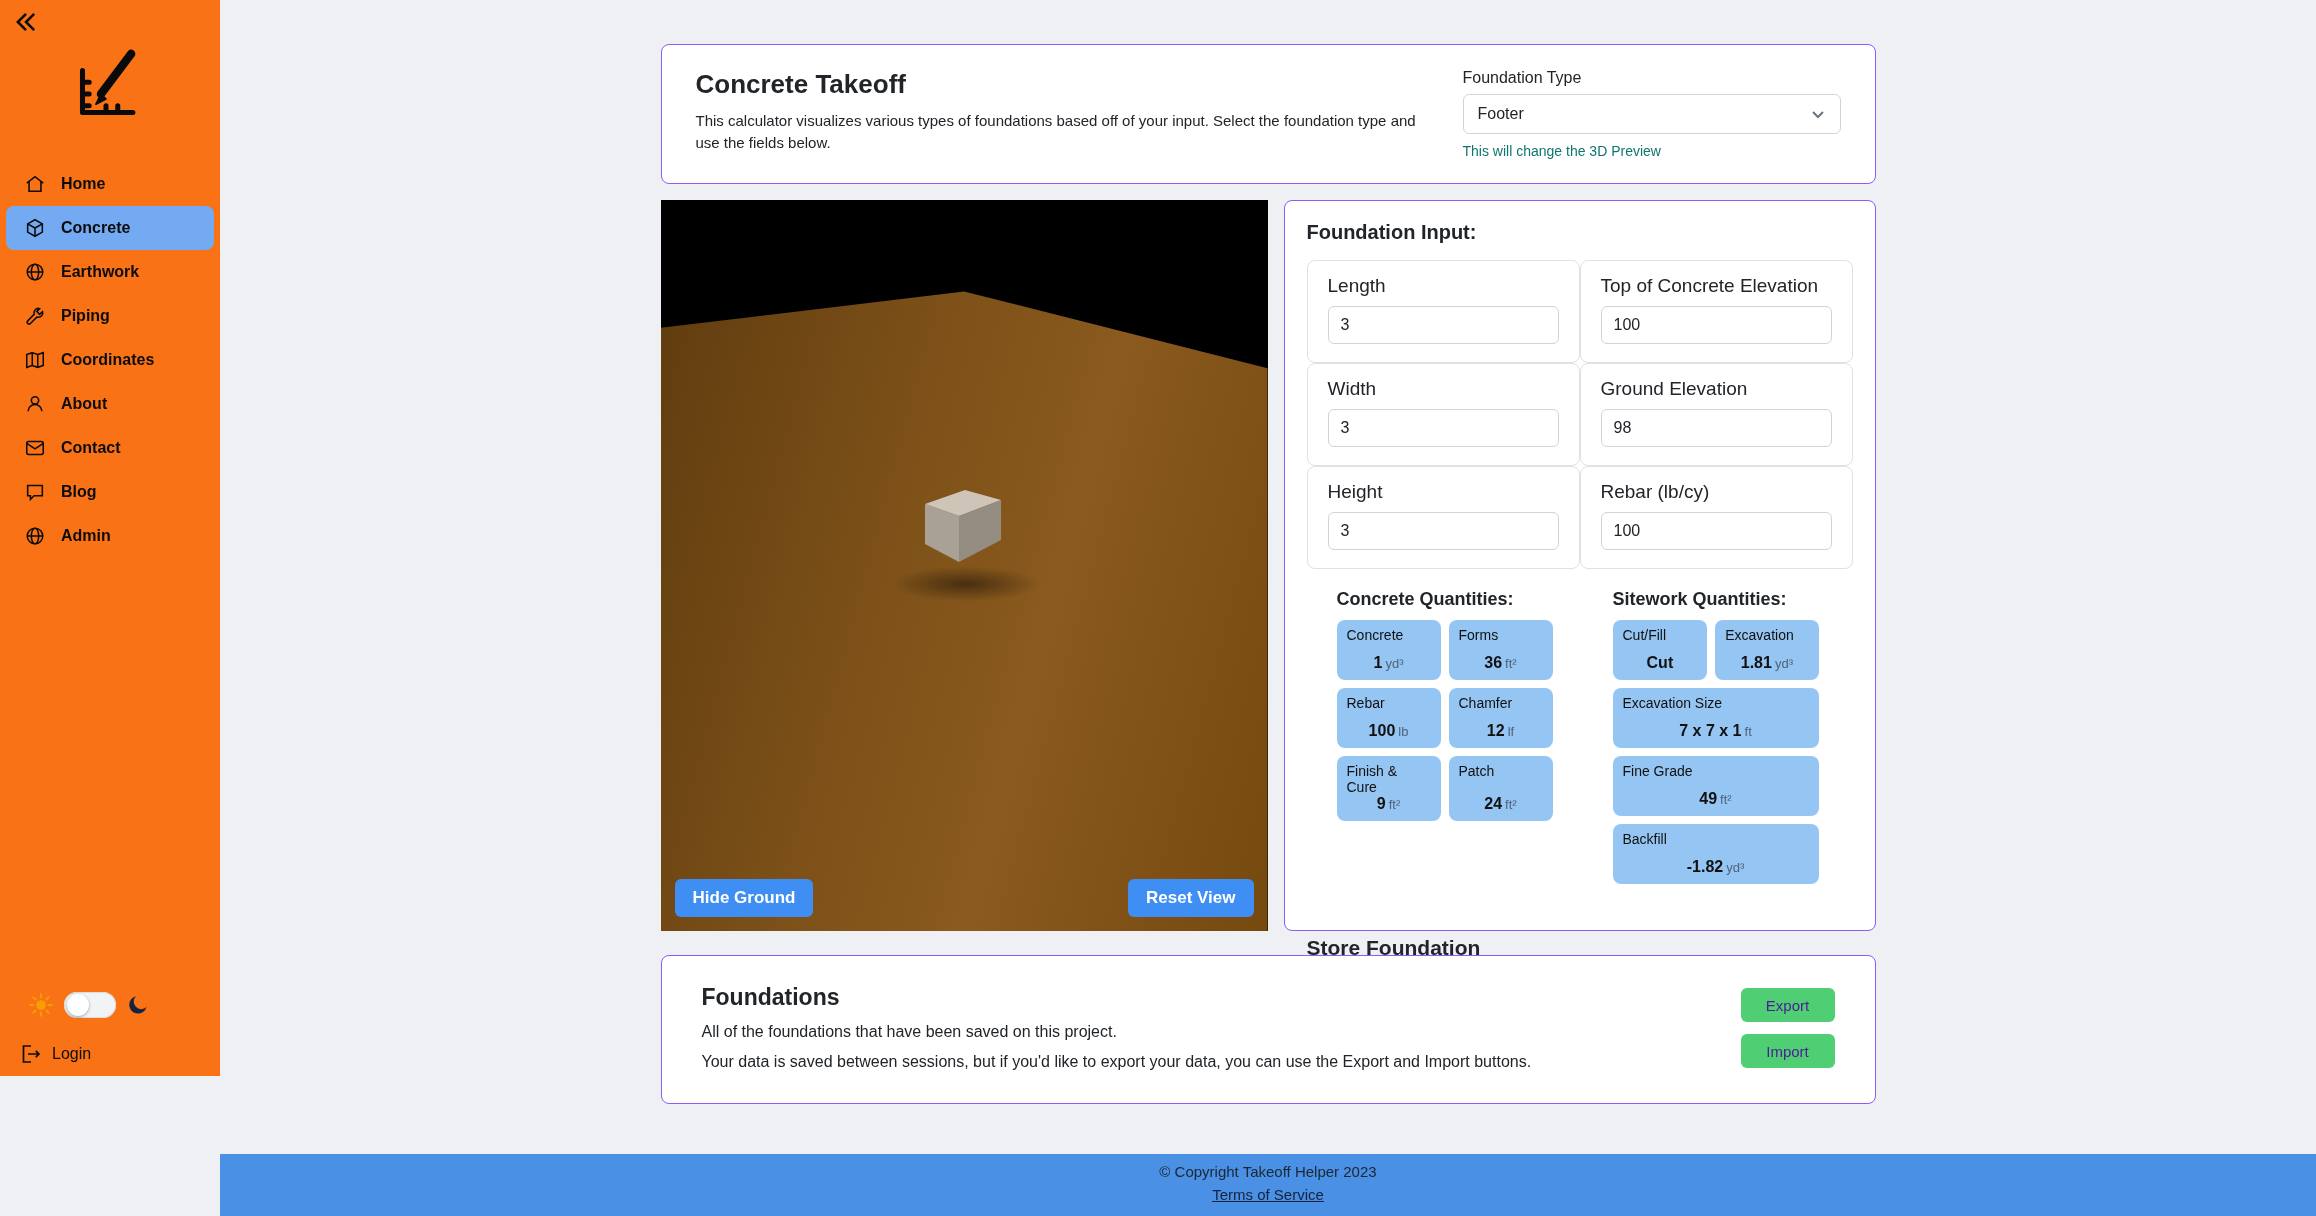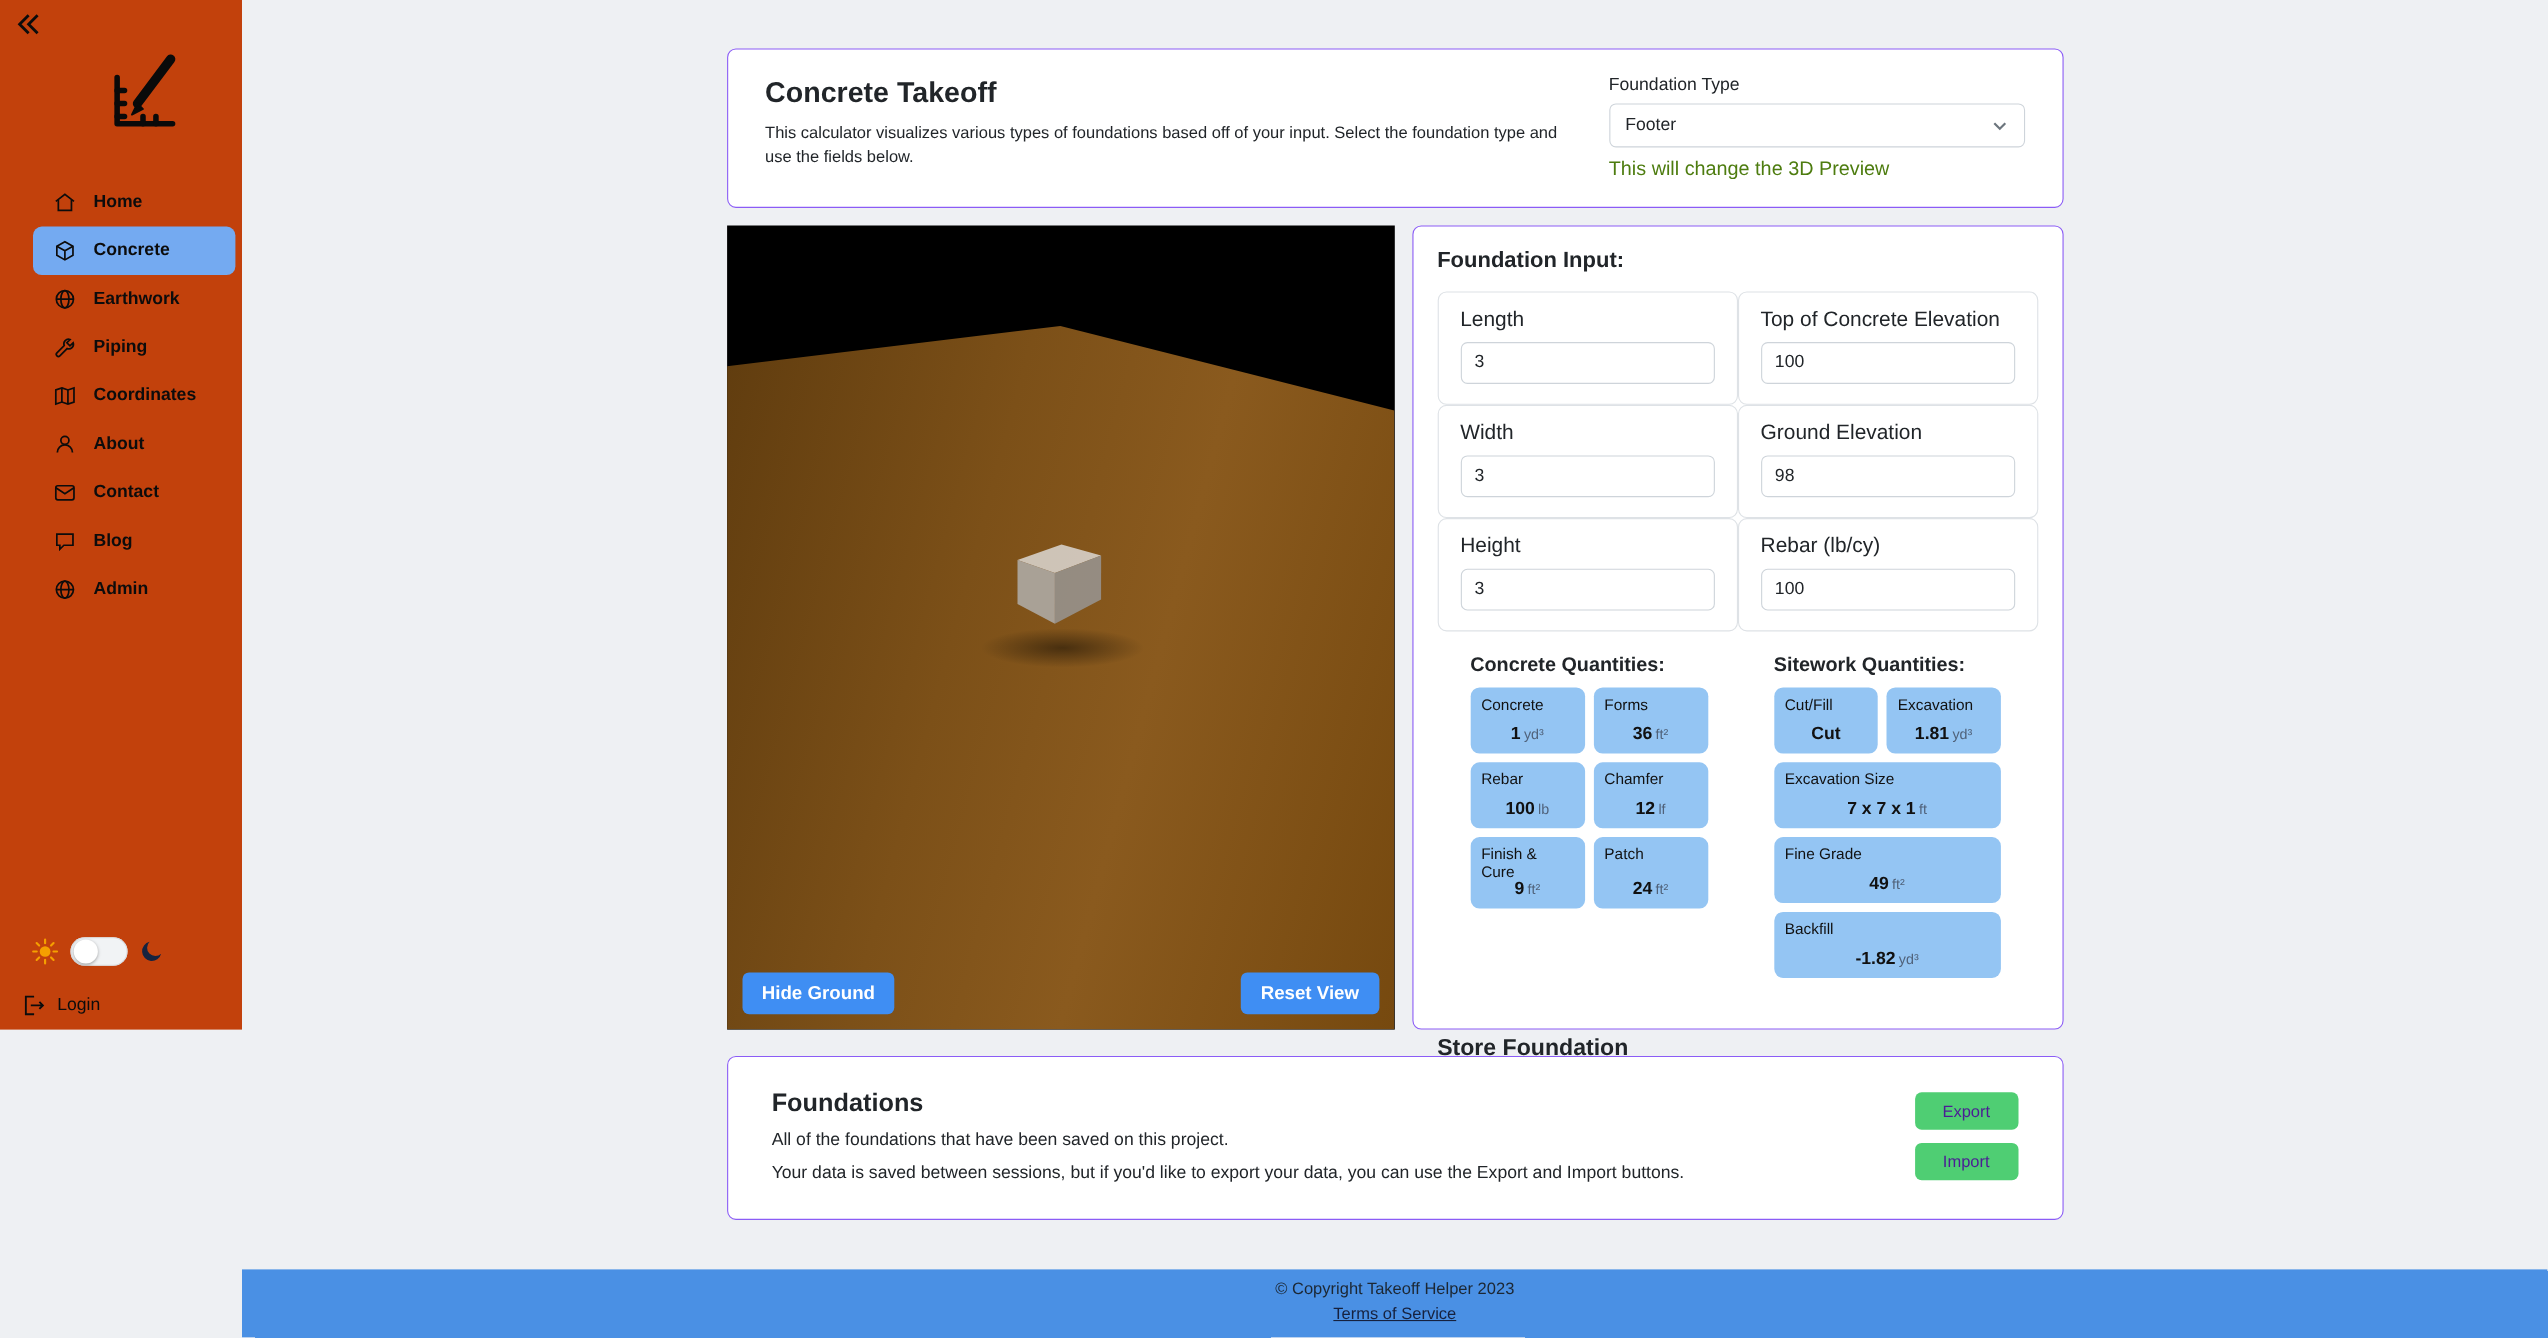--- a/index.html
+++ b/index.html
@@ -6,22 +6,22 @@
   html,body { width: 2316px; height: 1216px; }
   body {
     font-family: "Liberation Sans", sans-serif;
     display: flex;
     background: #eef0f3;
     color: #212529;
     overflow: hidden;
   }
   
   .sidebar {
-    width: 220px; height: 936px; flex: 0 0 220px;
-    background: #c2410c; position: relative; padding-left: 24px;
+    width: 220px; height: 1076px; flex: 0 0 220px;
+    background: #f97316; position: relative;
   }
   .collapse-btn { position:absolute; top:8px; left:12px; width:28px; height:28px; cursor:pointer; }
   .logo { margin: 42px 0 0 64px; width: 84px; height: 84px; }
   .nav { margin-top: 36px; display:flex; flex-direction:column; }
   .nav-item {
     display:flex; align-items:center; gap:15px;
     height:44px; padding-left:24px; font-size:16px; font-weight:600; color:#0c0c0c;
     cursor:pointer;
   }
   .nav-item.active {
@@ -55,21 +55,21 @@
   .header-card { padding:24px 34px; display:flex; justify-content:space-between; }
   .hc-title { font-size:26px; font-weight:700; }
   .hc-desc { margin-top:10px; font-size:15px; line-height:1.45; max-width:740px; color:#212529; }
   .hc-right { width:378px; }
   .hc-label { font-size:16px; margin-bottom:7px; }
   .select {
     height:40px; border:1px solid #ced4da; border-radius:6px;
     display:flex; align-items:center; justify-content:space-between;
     padding:0 14px; font-size:16px; background:#fff; cursor:pointer;
   }
-  .hc-hint { margin-top:9px; font-size:18px; color:#4d7c0f; }
+  .hc-hint { margin-top:9px; font-size:14px; color:#0f766e; }
   
   .middle { display:flex; gap:16px; margin-top:16px; }
   .viewport {
     width:607px; height:731px; background:#000; position:relative; flex:0 0 607px; overflow:hidden;
   }
   .ground {
     position:absolute; inset:0;
     background: linear-gradient(105deg, #5e3b0e 0%, #7c5018 38%, #8a5a1e 62%, #76490f 100%);
     clip-path: polygon(0 17.5%, 50% 12.5%, 100% 23%, 100% 100%, 0 100%);
   }

